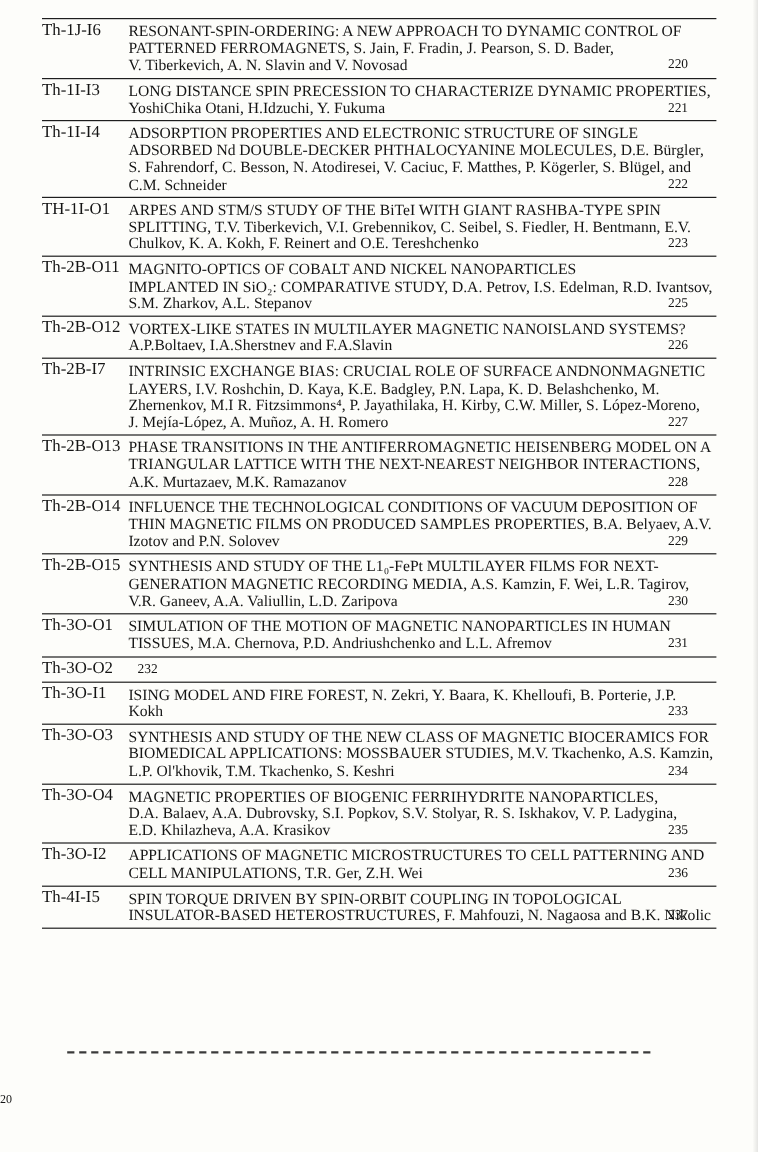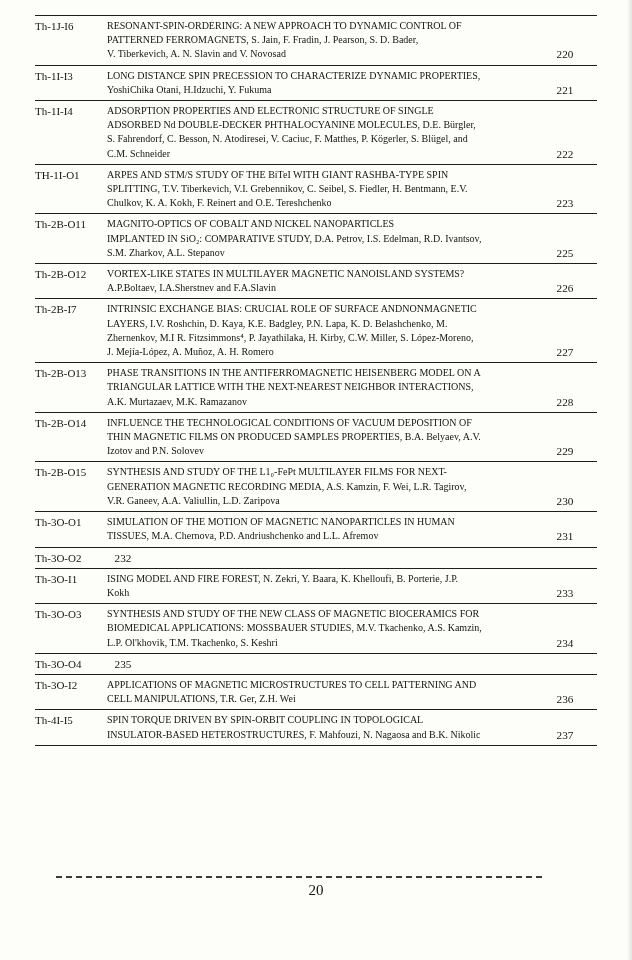--- a/index.html
+++ b/index.html
@@ -31,28 +31,28 @@
   }
   .row {
     display: flex;
     align-items: flex-start;
     border-bottom: 1px solid #1e1e1e;
     padding: 3px 0 3px 0;
   }
   .code {
     flex: none;
     width: 72px;
-    font-size: 11px;
+    font-size: 14px;
     line-height: 14.2px;
     white-space: nowrap;
   }
   .body {
     flex: 1 1 0;
     min-width: 0;
-    font-size: 10px;
+    font-size: 13px;
     line-height: 14.2px;
     white-space: nowrap;
     padding-right: 6px;
   }
   .pg {
     flex: none;
     width: 48px;
     box-sizing: border-box;
     padding-right: 16px;
     text-align: center;
@@ -63,25 +63,25 @@
   .u { }
   .dashed-rule {
     position: absolute;
     top: 876px;
     left: 56px;
     width: 486px;
     border-top: 2.5px dashed #3a3a3a;
   }
   .page-number {
     position: absolute;
-    top: 882px;
+    top: 911px;
     left: 0;
     width: 100%;
-    text-align: center;
-    font-size: 15px;
+    text-align: left;
+    font-size: 10px;
   }
 </style>
 </head>
 <body>
 
 <div class="page">
   <div class="toc-table" id="toc">
       <div class="row">
         <div class="code">Th-1J-I6</div>
         <div class="body">RESONANT-SPIN-ORDERING: A NEW APPROACH TO DYNAMIC CONTROL OF<br>PATTERNED FERROMAGNETS, S. Jain, F. Fradin, J. Pearson, S. D. Bader,<br>V. Tiberkevich, A. N. Slavin and <span class="u">V. Novosad</span></div>
@@ -146,20 +146,21 @@
         <div class="body">ISING MODEL AND FIRE FOREST, N. Zekri, Y. Baara, K. Khelloufi, B. Porterie, <span class="u">J.P.</span><br><span class="u">Kokh</span></div>
         <div class="pg">233</div>
       </div>
       <div class="row">
         <div class="code">Th-3O-O3</div>
         <div class="body">SYNTHESIS AND STUDY OF THE NEW CLASS OF MAGNETIC BIOCERAMICS FOR<br>BIOMEDICAL APPLICATIONS: MOSSBAUER STUDIES, M.V. Tkachenko, <span class="u">A.S. Kamzin</span>,<br>L.P. Ol'khovik, T.M. Tkachenko, S. Keshri</div>
         <div class="pg">234</div>
       </div>
       <div class="row">
         <div class="code">Th-3O-O4</div>
+        <div class="body">MAGNETIC PROPERTIES OF BIOGENIC FERRIHYDRITE NANOPARTICLES,<br>D.A. Balaev, A.A. Dubrovsky, S.I. Popkov, S.V. Stolyar, R. S. Iskhakov, V. P. Ladygina,<br>E.D. Khilazheva, <span class="u">A.A. Krasikov</span></div>
         <div class="pg">235</div>
       </div>
       <div class="row">
         <div class="code">Th-3O-I2</div>
         <div class="body">APPLICATIONS OF MAGNETIC MICROSTRUCTURES TO CELL PATTERNING AND<br>CELL MANIPULATIONS, T.R. Ger, <span class="u">Z.H. Wei</span></div>
         <div class="pg">236</div>
       </div>
       <div class="row">
         <div class="code">Th-4I-I5</div>
         <div class="body">SPIN TORQUE DRIVEN BY SPIN-ORBIT COUPLING IN TOPOLOGICAL<br>INSULATOR-BASED HETEROSTRUCTURES, F. Mahfouzi, N. Nagaosa and <span class="u">B.K. Nikolic</span><br></div>

